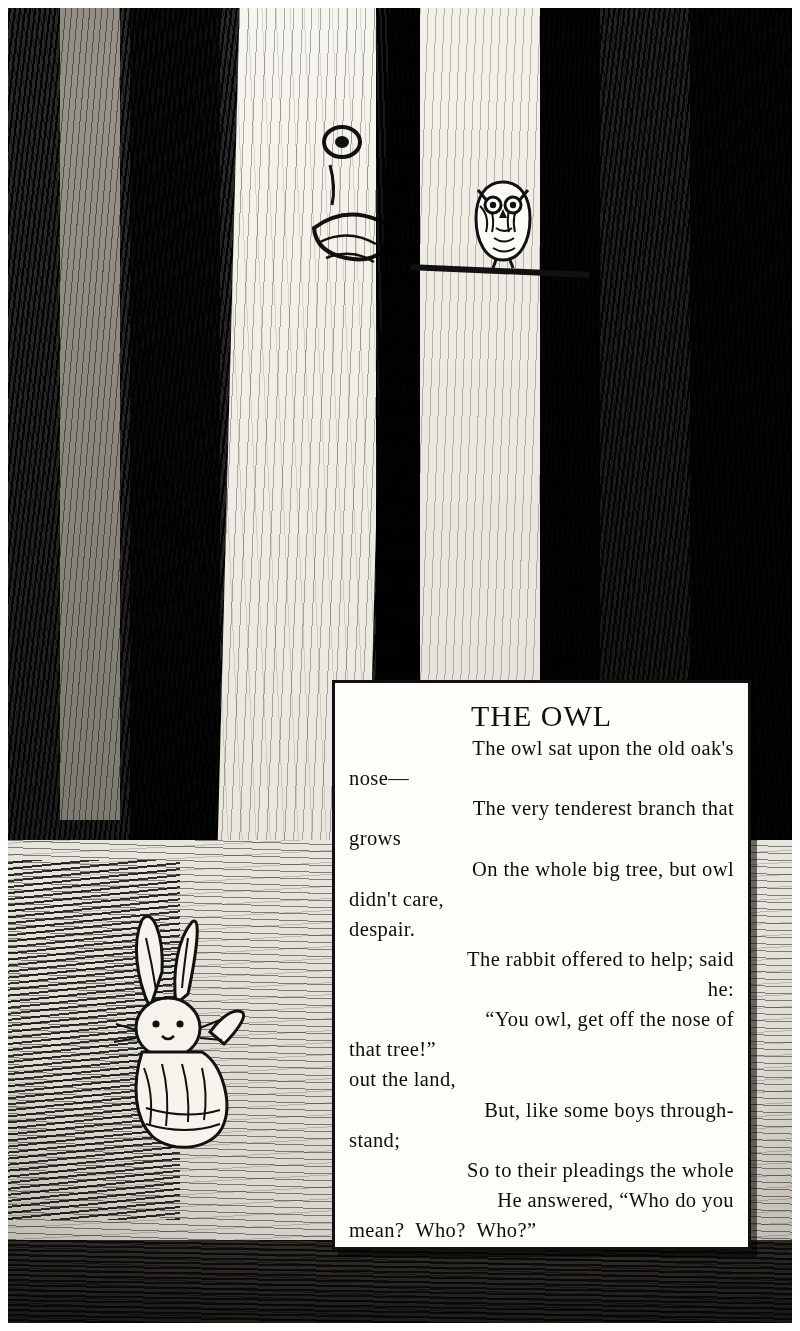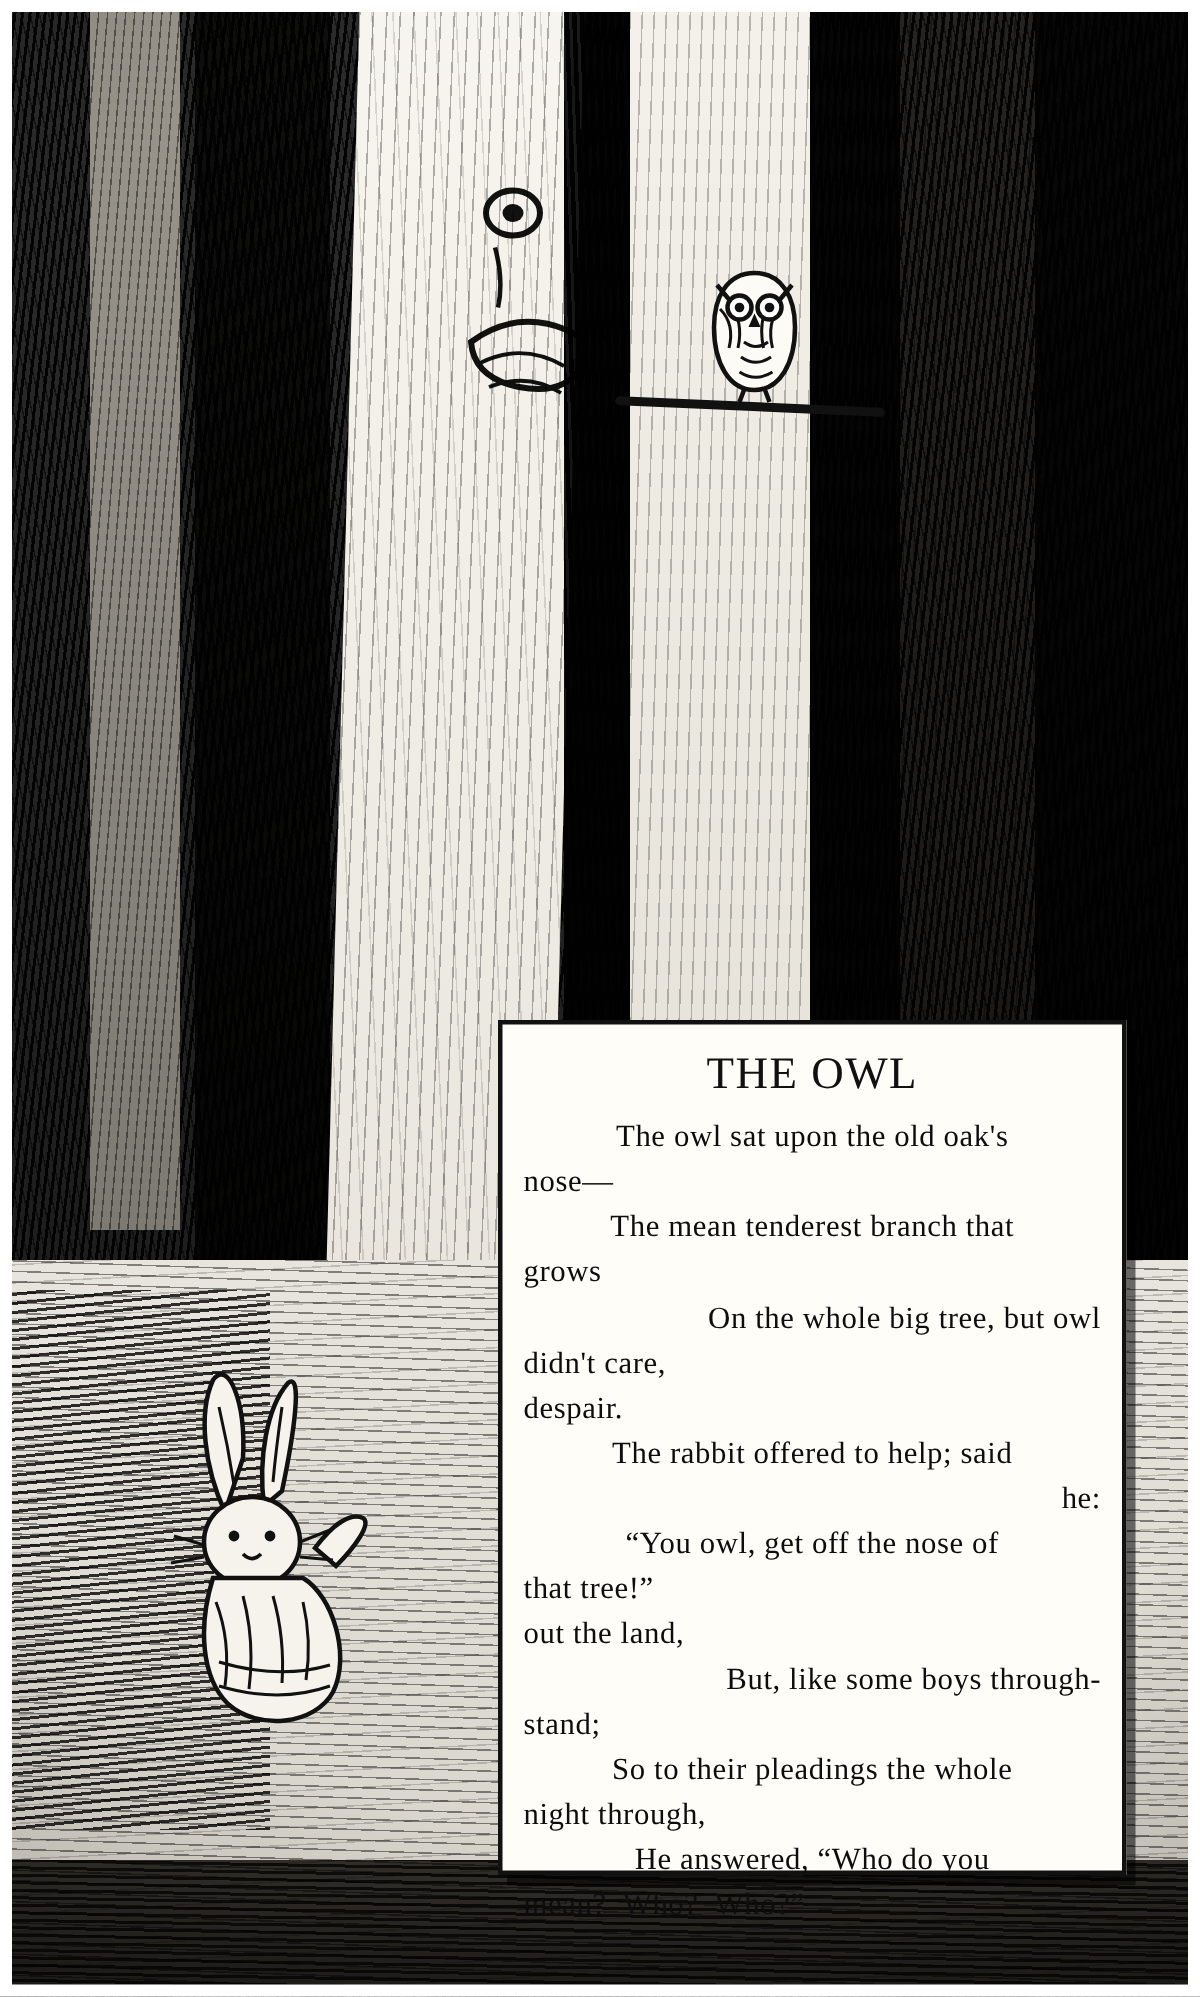--- a/index.html
+++ b/index.html
@@ -141,32 +141,32 @@
     border: 3px solid #111;
     box-shadow: 6px 7px 0 rgba(0,0,0,0.55);
     box-sizing: border-box;
     padding: 10px 14px 8px 14px;
   }
   .poem-title {
     text-align: center;
     font-size: 30px;
     letter-spacing: 1px;
     color: #111;
-    margin: 6px 0 10px 0;
+    margin: 6px 0 0 0;
     font-family: "Liberation Serif", serif;
   }
   .poem-body {
     font-size: 20.5px;
     line-height: 1.47;
     color: #0d0d0d;
     letter-spacing: 0.4px;
   }
   .poem-line { white-space: pre; }
   .l-center { }
-  .l-left   { text-align: center; }
+  .l-left   { text-align: right; }
   .l-ind1   { text-align: right; padding-left: 26px; }
 </style>
 </head>
 <body>
 
 <div id="page">
 
   <div class="illustration">
     <div class="hatch bg-dark"></div>
     <div class="hatch trunk trunk-g"></div>
@@ -239,32 +239,31 @@
 
     <div class="hatch vignette"></div>
     <div class="paper-border"></div>
   </div>
 
   <div class="poem-panel">
     <div class="poem-title">THE OWL</div>
     <div class="poem-body">
         <div class="poem-line l-left">The owl sat upon the old oak's</div>
         <div class="poem-line l-center">nose—</div>
-        <div class="poem-line l-left">The mean tenderest branch that</div>
+        <div class="poem-line l-left">The very tenderest branch that</div>
         <div class="poem-line l-center">grows</div>
         <div class="poem-line l-ind1">On the whole big tree, but owl</div>
         <div class="poem-line l-center">didn't care,</div>
         <div class="poem-line l-center">despair.</div>
         <div class="poem-line l-left">The rabbit offered to help; said</div>
         <div class="poem-line l-ind1">he:</div>
         <div class="poem-line l-left">“You owl, get off the nose of</div>
         <div class="poem-line l-center">that tree!”</div>
         <div class="poem-line l-center">out the land,</div>
         <div class="poem-line l-ind1">But, like some boys through-</div>
         <div class="poem-line l-center">stand;</div>
         <div class="poem-line l-left">So to their pleadings the whole</div>
-        <div class="poem-line l-center">night through,</div>
         <div class="poem-line l-left">He answered, “Who do you</div>
         <div class="poem-line l-center">mean?  Who?  Who?”</div>
       </div>
   </div>
 
 </div>
 
 </body></html>

